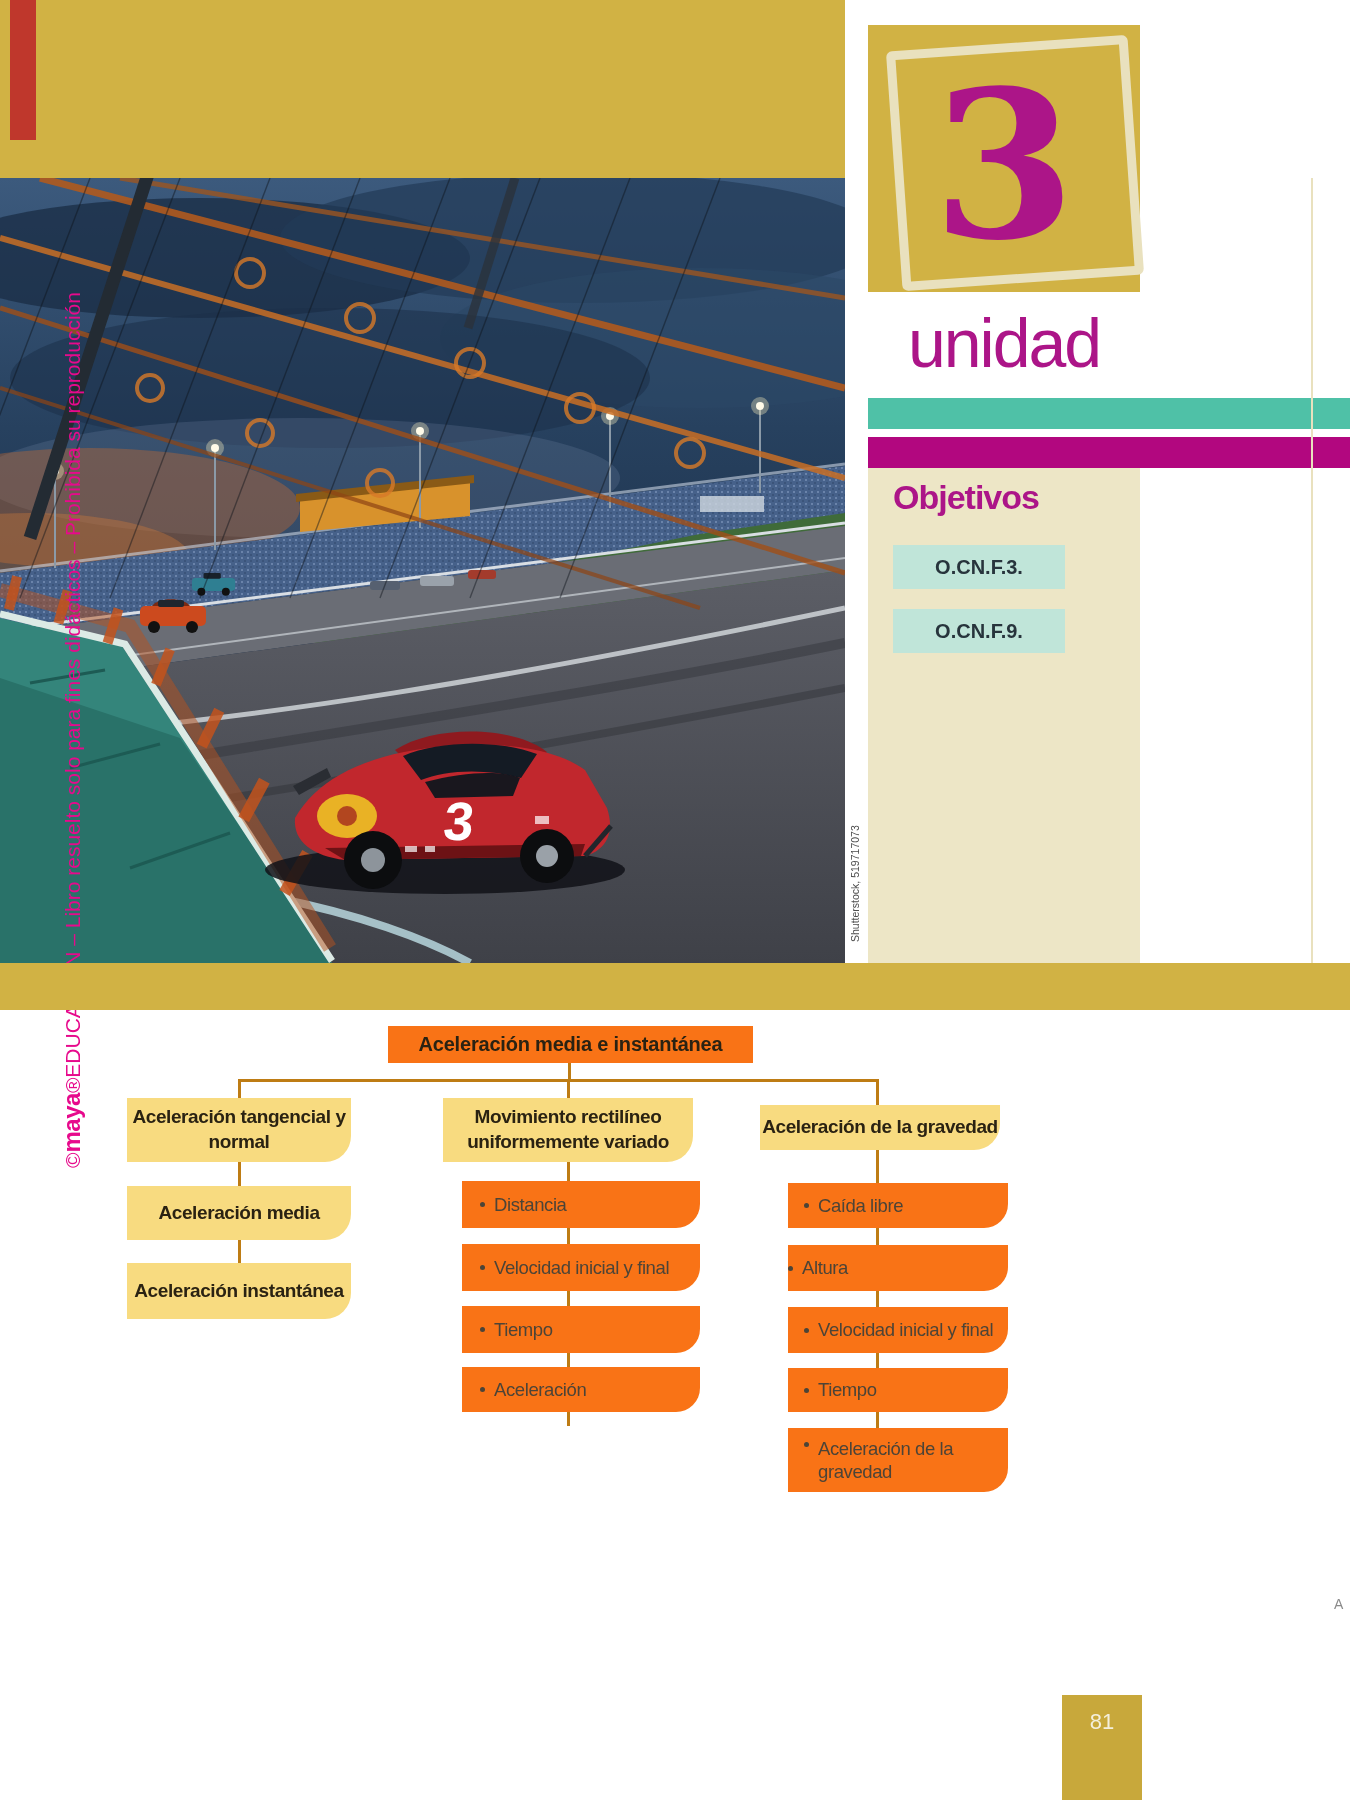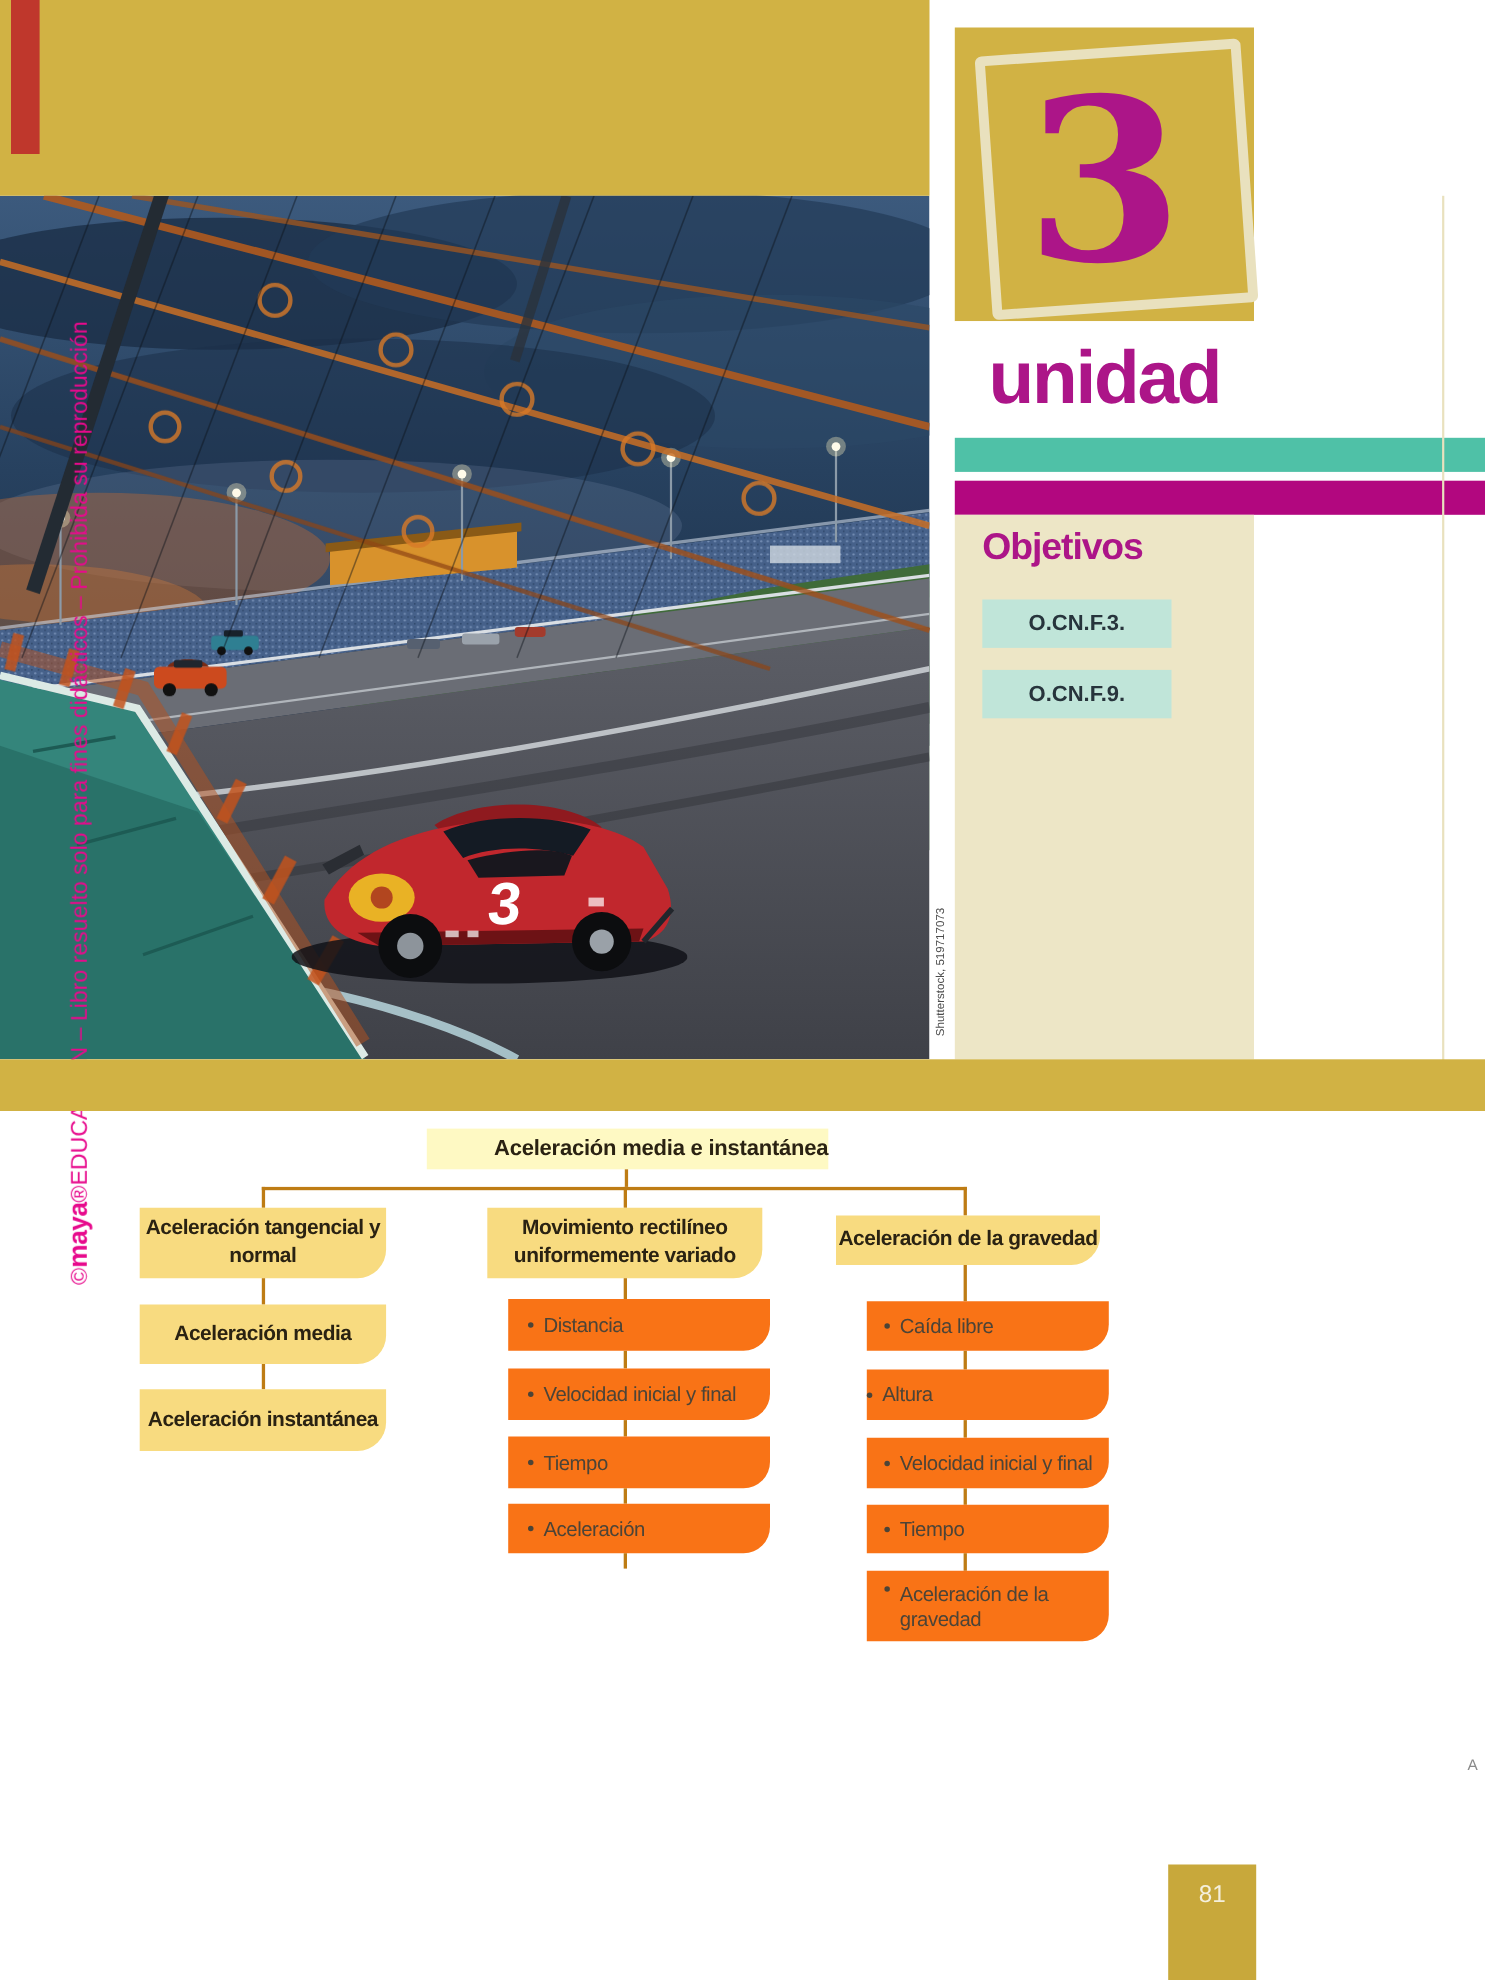--- a/index.html
+++ b/index.html
@@ -12,42 +12,42 @@
   .gold-band-top{left:0;top:0;width:845px;height:178px;background:#D1B244;}
   .gold-band-bottom{left:0;top:963px;width:1350px;height:47px;background:#D1B244;}
 
   
   .unit-gold{left:868px;top:25px;width:272px;height:267px;background:#D1B244;}
   .unit-frame{left:26px;top:18px;width:224px;height:222px;border:9px solid #E9E1BE;
               border-radius:6px;transform:rotate(-4deg);}
   .unit-number{left:0;top:0;width:272px;height:267px;text-align:center;line-height:280px;
                font-size:205px;font-weight:bold;color:#AC1588;font-family:"DejaVu Serif", serif;}
   .unidad-band{left:868px;top:292px;width:272px;height:102px;background:#ffffff;}
-  .unidad-label{width:100%;text-align:center;line-height:102px;font-size:68px;font-weight:bold;
+  .unidad-label{width:100%;text-align:center;line-height:102px;font-size:68px;font-weight:normal;
                 letter-spacing:-2px;color:#AC1588;}
   .teal-stripe{left:868px;top:398px;width:482px;height:31px;background:#4FC1A7;}
   .magenta-stripe{left:868px;top:437px;width:482px;height:31px;background:#B2077F;}
   .cream-panel{left:868px;top:468px;width:272px;height:495px;background:#EDE6C6;}
   .objetivos{left:893px;top:478px;width:220px;height:44px;font-size:34px;font-weight:bold;
              color:#AC1588;letter-spacing:-1px;}
   .obj-box{left:893px;width:172px;height:44px;background:#C0E5D9;text-align:center;
            line-height:44px;font-size:20px;font-weight:bold;color:#27343C;}
   .obj-box1{top:545px;} .obj-box2{top:609px;}
   .edge-line{left:1311px;top:178px;width:2px;height:832px;background:#E9E1BE;}
 
   
   .watermark{left:58px;top:1168px;transform:rotate(-90deg);transform-origin:0 0;
              white-space:nowrap;font-size:21px;color:#E7098C;}
   .watermark .brand{font-weight:bold;font-size:24px;letter-spacing:-0.5px;}
   .credit{left:849px;top:942px;transform:rotate(-90deg);transform-origin:0 0;
           white-space:nowrap;font-size:10.5px;color:#4d4d4d;}
 
   
   .conn{background:#BE7C14;}
-  .rootbox{left:388px;top:1026px;width:365px;height:37px;background:#fef9c3;text-align:right;
+  .rootbox{left:388px;top:1026px;width:365px;height:37px;background:#f97316;text-align:center;
            line-height:37px;font-size:20px;font-weight:bold;color:#2A2212;letter-spacing:-0.2px;}
   .headerbox{background:#F8DB80;border-radius:0 0 26px 0;color:#2A2212;font-weight:bold;
              font-size:19px;letter-spacing:-0.4px;text-align:center;display:flex;
              align-items:center;justify-content:center;line-height:1.3;}
   .bulletbox{background:#f97316;border-radius:0 0 24px 0;color:#4C4437;font-size:18.5px;
              letter-spacing:-0.4px;display:flex;align-items:center;gap:9px;line-height:1.25;}
   .dot{width:5px;height:5px;border-radius:50%;background:#4C4437;flex-shrink:0;}
 
   
   .pagenum-box{left:1062px;top:1695px;width:80px;height:105px;background:#C8A83B;

